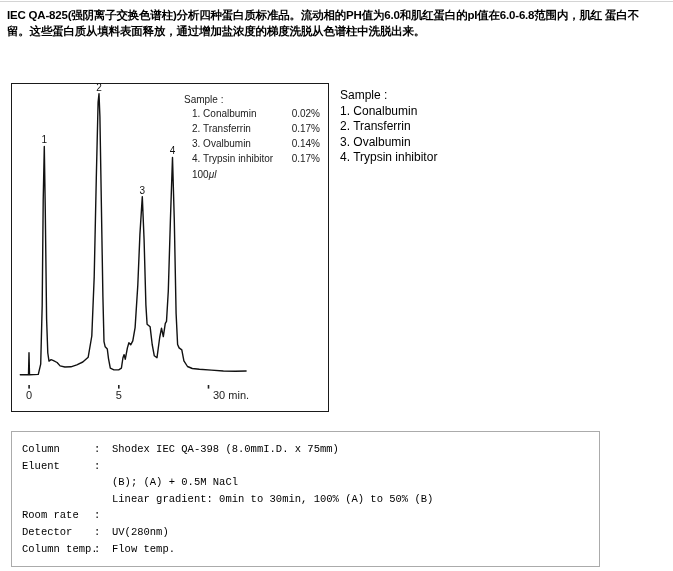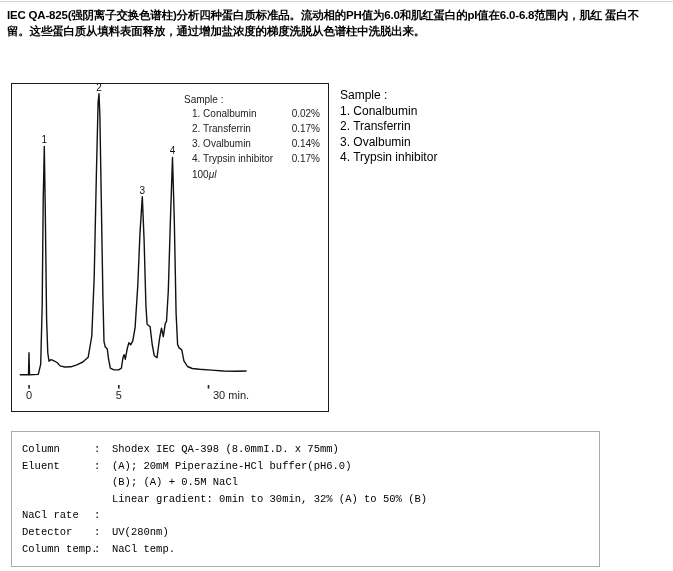--- a/index.html
+++ b/index.html
@@ -109,31 +109,31 @@
     <div class="sample-item">2. Transferrin</div>
     <div class="sample-item">3. Ovalbumin</div>
     <div class="sample-item">4. Trypsin inhibitor</div>
   </div>
 
   <div class="cond-box">
     <div class="cond-row">
       <span>Column</span><span>:</span><span>Shodex IEC QA-398 (8.0mmI.D. x 75mm)</span>
     </div>
     <div class="cond-row">
-      <span>Eluent</span><span>:</span><span>(A); 20mM Piperazine-HCl buffer(pH6.0)</span>
+      <span>Eluent</span><span>:</span>
     </div>
     <div class="cond-row">
       <span></span><span></span><span>(B); (A) + 0.5M NaCl</span>
     </div>
     <div class="cond-row">
-      <span></span><span></span><span>Linear gradient: 0min to 30min, 32% (A) to 50% (B)</span>
+      <span></span><span></span><span>Linear gradient: 0min to 30min, 100% (A) to 50% (B)</span>
     </div>
     <div class="cond-row">
-      <span>NaCl rate</span><span>:</span>
+      <span>Room rate</span><span>:</span>
     </div>
     <div class="cond-row">
       <span>Detector</span><span>:</span><span>UV(280nm)</span>
     </div>
     <div class="cond-row">
-      <span>Column temp.</span><span>:</span><span>NaCl temp.</span>
+      <span>Column temp.</span><span>:</span><span>Flow temp.</span>
     </div>
   </div>
 </div>
 
 </body></html>

